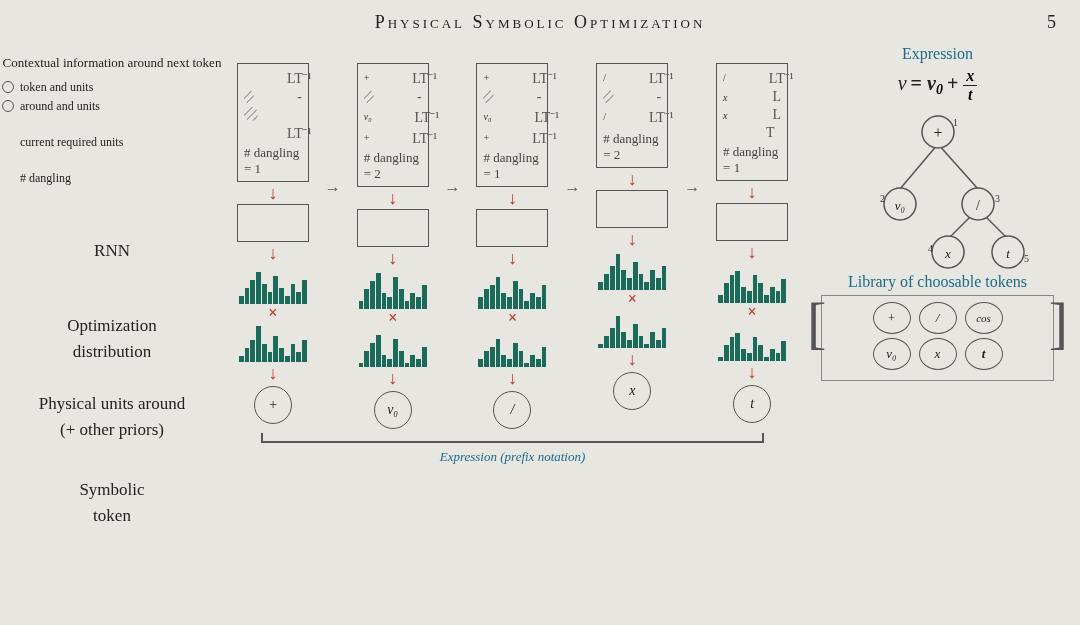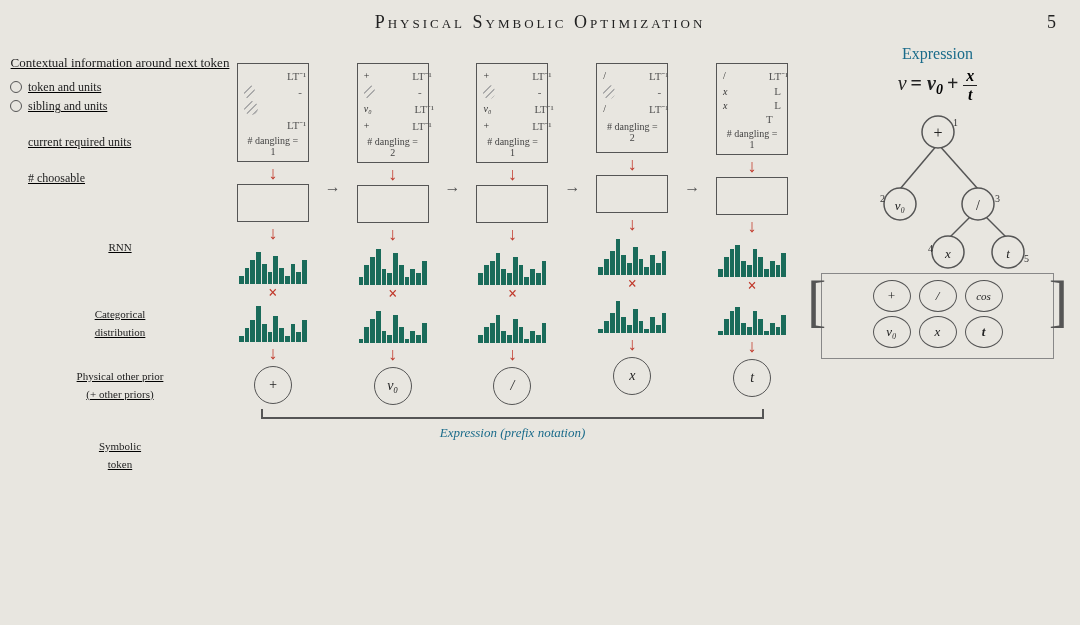--- a/index.html
+++ b/index.html
@@ -26,23 +26,22 @@
       top: 12px;
       right: 24px;
       font-size: 18px;
       color: #222;
     }
 
     
     #left-panel {
       position: absolute;
       top: 55px;
-      left: 10px;
+      left: 2px;
       width: 220px;
-      text-decoration: underline;
     }
     .context-title {
       font-size: 13px;
       color: #222;
       text-align: center;
       line-height: 1.3;
       margin-bottom: 8px;
     }
     .radio-item {
       display: flex;
@@ -61,21 +60,21 @@
       background: transparent;
     }
     .plain-item {
       font-size: 12px;
       color: #222;
       margin-bottom: 4px;
       padding-left: 18px;
       margin-top: 21px;
     }
     .section-label {
-      font-size: 11px;
+      font-size: 17px;
       color: #222;
       margin-top: 6px;
       margin-bottom: 4px;
       text-align: center;
     }
 
     
     #diagram {
       position: absolute;
       top: 55px;
@@ -108,40 +107,39 @@
       justify-content: space-between;
       margin-bottom: 2px;
       font-size: 9.5px;
     }
     .token-sym {
       color: #333;
       font-size: 10px;
     }
     .token-unit {
       color: #555;
-      font-size: 11px;
+      font-size: 14px;
       padding-left: 43px;
     }
     .striped-sym {
       background: repeating-linear-gradient(
         135deg,
         #aaa 0px, #aaa 2px,
         transparent 2px, transparent 5px
       );
       width: 14px;
       height: 14px;
       display: inline-block;
       border-radius: 50%;
       vertical-align: middle;
     }
     .dangling-label {
-      font-size: 10px;
+      font-size: 13px;
       color: #444;
       margin-top: 3px;
-      text-align: center;
     }
 
     
     .arrow-down {
       color: #c0392b;
       font-size: 18px;
       line-height: 1;
       margin: 2px 0;
     }
 
@@ -258,29 +256,29 @@
 
 <div id="left-panel">
   <div class="context-title">Contextual information around next token</div>
 
   <div class="radio-item">
     <div class="radio-circle"></div>
     <span>token and units</span>
   </div>
   <div class="radio-item">
     <div class="radio-circle"></div>
-    <span>sibling and units</span>
+    <span>around and units</span>
   </div>
   <div class="plain-item">current required units</div>
-  <div class="plain-item"># choosable</div>
+  <div class="plain-item"># dangling</div>
 
   <div class="section-label" style="margin-top:55px;">RNN</div>
-  <div class="section-label" style="margin-top:55px;">Categorical</div>
+  <div class="section-label" style="margin-top:55px;">Optimization</div>
   <div class="section-label">distribution</div>
-  <div class="section-label" style="margin-top:32px;">Physical other prior</div>
+  <div class="section-label" style="margin-top:32px;">Physical units around</div>
   <div class="section-label">(+ other priors)</div>
   <div class="section-label" style="margin-top:40px;">Symbolic</div>
   <div class="section-label">token</div>
 </div>
 
 <div id="diagram">
   <div id="steps-wrapper">
 
     <div style="display:flex; align-items:flex-start; gap:4px; margin-top:0;">
 
@@ -629,20 +627,21 @@
     <circle cx="180" cy="138" r="16" fill="#e8e6e0" stroke="#555" stroke-width="1.5"></circle>
     <text x="180" y="144" text-anchor="middle" font-size="13" font-family="Georgia" font-style="italic" fill="#222">t</text>
 
     <text x="125" y="12" font-size="10" font-family="Georgia" fill="#333">1</text>
     <text x="52" y="88" font-size="10" font-family="Georgia" fill="#333">2</text>
     <text x="167" y="88" font-size="10" font-family="Georgia" fill="#333">3</text>
     <text x="100" y="138" font-size="10" font-family="Georgia" fill="#333">4</text>
     <text x="196" y="148" font-size="10" font-family="Georgia" fill="#333">5</text>
   </svg>
 
+  <div class="right-section-title" style="margin-top:4px;">Library of choosable tokens</div>
 
   <div style="position:relative;margin:4px 16px 0 16px;">
     <span style="position:absolute;left:-14px;top:-8px;font-size:58px;line-height:72px;color:#555;font-weight:100;">[</span>
     <div style="border:1.5px solid #888;padding:6px 12px;background:#e8e6e0;">
       <div class="lib-row">
         <div class="lib-token">+</div>
         <div class="lib-token">/</div>
         <div class="lib-token" style="font-style:italic;font-size:11px;">cos</div>
       </div>
       <div class="lib-row">

